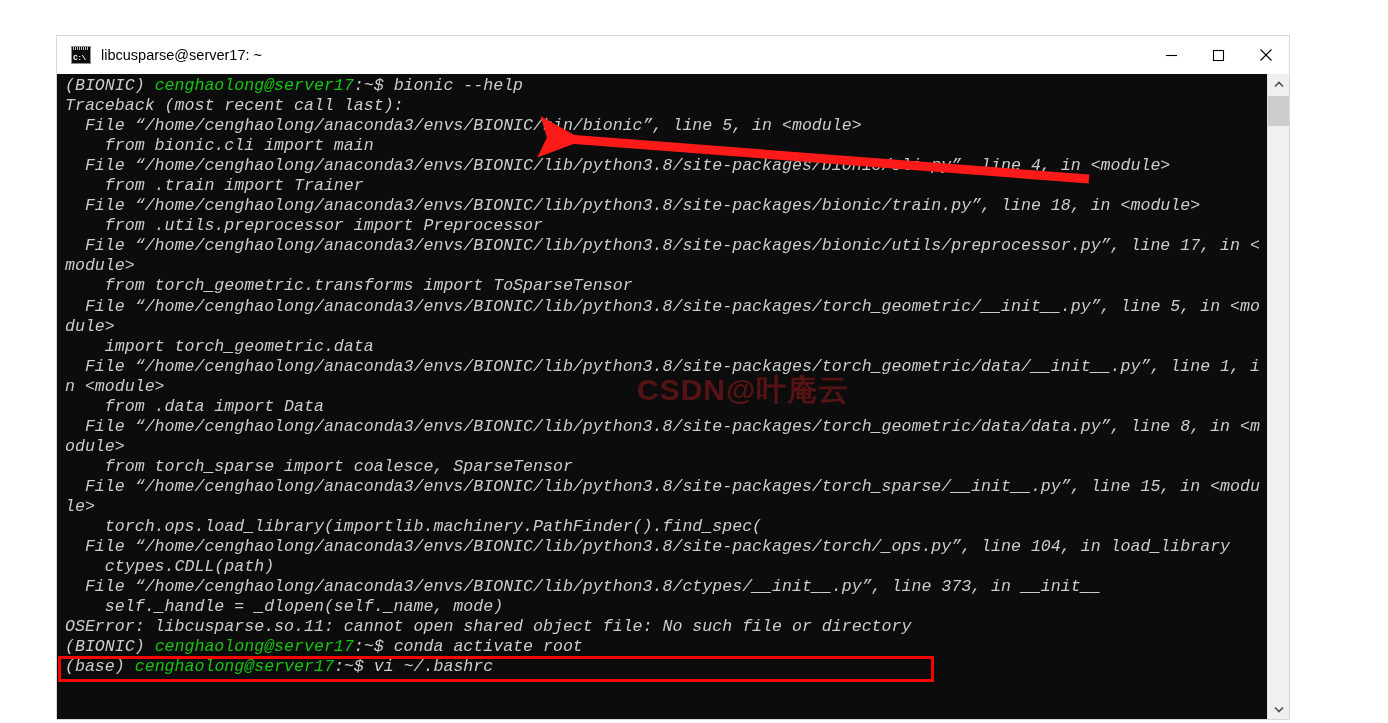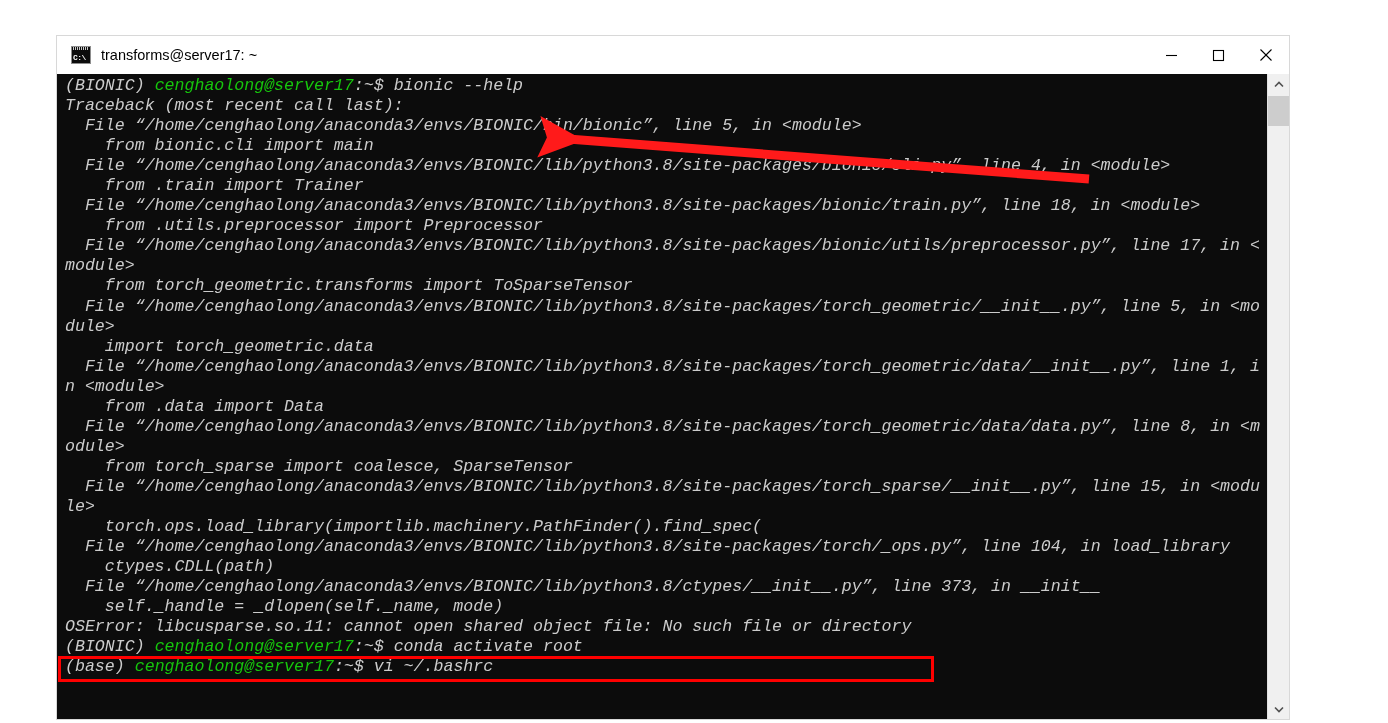--- a/index.html
+++ b/index.html
@@ -193,21 +193,21 @@
 </head>
 <body>
 
 <div id="screen">
   <div class="desktop"></div>
 
   <div class="window">
 
     <div class="titlebar">
       <div class="title-icon"></div>
-      <div class="title-text">transforms@server17: ~</div>
+      <div class="title-text">libcusparse@server17: ~</div>
       <div class="win-btns">
         <div class="win-btn">
           <svg width="13" height="13" viewBox="0 0 13 13">
             <line x1="1" y1="6.5" x2="12" y2="6.5" stroke="#000" stroke-width="1.1"></line>
           </svg>
         </div>
         <div class="win-btn">
           <svg width="13" height="13" viewBox="0 0 13 13">
             <rect x="1.5" y="1.5" width="10" height="10" fill="none" stroke="#000" stroke-width="1.1"></rect>
           </svg>
@@ -217,20 +217,21 @@
             <line x1="1.5" y1="1.5" x2="12.5" y2="12.5" stroke="#000" stroke-width="1.1"></line>
             <line x1="12.5" y1="1.5" x2="1.5" y2="12.5" stroke="#000" stroke-width="1.1"></line>
           </svg>
         </div>
       </div>
     </div>
 
     <div class="term-body">
       <div class="term-text" id="term-text"><div class="line"><span class="wht">(BIONIC) </span><span class="grn">cenghaolong@server17</span><span class="wht">:~$ bionic --help</span></div><div class="line"><span class="wht">Traceback (most recent call last):</span></div><div class="line"><span class="wht">  File “/home/cenghaolong/anaconda3/envs/BIONIC/bin/bionic”, line 5, in &lt;module&gt;</span></div><div class="line"><span class="wht">    from bionic.cli import main</span></div><div class="line"><span class="wht">  File “/home/cenghaolong/anaconda3/envs/BIONIC/lib/python3.8/site-packages/bionic/cli.py”, line 4, in &lt;module&gt;</span></div><div class="line"><span class="wht">    from .train import Trainer</span></div><div class="line"><span class="wht">  File “/home/cenghaolong/anaconda3/envs/BIONIC/lib/python3.8/site-packages/bionic/train.py”, line 18, in &lt;module&gt;</span></div><div class="line"><span class="wht">    from .utils.preprocessor import Preprocessor</span></div><div class="line"><span class="wht">  File “/home/cenghaolong/anaconda3/envs/BIONIC/lib/python3.8/site-packages/bionic/utils/preprocessor.py”, line 17, in &lt;</span></div><div class="line"><span class="wht">module&gt;</span></div><div class="line"><span class="wht">    from torch_geometric.transforms import ToSparseTensor</span></div><div class="line"><span class="wht">  File “/home/cenghaolong/anaconda3/envs/BIONIC/lib/python3.8/site-packages/torch_geometric/__init__.py”, line 5, in &lt;mo</span></div><div class="line"><span class="wht">dule&gt;</span></div><div class="line"><span class="wht">    import torch_geometric.data</span></div><div class="line"><span class="wht">  File “/home/cenghaolong/anaconda3/envs/BIONIC/lib/python3.8/site-packages/torch_geometric/data/__init__.py”, line 1, i</span></div><div class="line"><span class="wht">n &lt;module&gt;</span></div><div class="line"><span class="wht">    from .data import Data</span></div><div class="line"><span class="wht">  File “/home/cenghaolong/anaconda3/envs/BIONIC/lib/python3.8/site-packages/torch_geometric/data/data.py”, line 8, in &lt;m</span></div><div class="line"><span class="wht">odule&gt;</span></div><div class="line"><span class="wht">    from torch_sparse import coalesce, SparseTensor</span></div><div class="line"><span class="wht">  File “/home/cenghaolong/anaconda3/envs/BIONIC/lib/python3.8/site-packages/torch_sparse/__init__.py”, line 15, in &lt;modu</span></div><div class="line"><span class="wht">le&gt;</span></div><div class="line"><span class="wht">    torch.ops.load_library(importlib.machinery.PathFinder().find_spec(</span></div><div class="line"><span class="wht">  File “/home/cenghaolong/anaconda3/envs/BIONIC/lib/python3.8/site-packages/torch/_ops.py”, line 104, in load_library</span></div><div class="line"><span class="wht">    ctypes.CDLL(path)</span></div><div class="line"><span class="wht">  File “/home/cenghaolong/anaconda3/envs/BIONIC/lib/python3.8/ctypes/__init__.py”, line 373, in __init__</span></div><div class="line"><span class="wht">    self._handle = _dlopen(self._name, mode)</span></div><div class="line"><span class="wht">OSError: libcusparse.so.11: cannot open shared object file: No such file or directory</span></div><div class="line"><span class="wht">(BIONIC) </span><span class="grn">cenghaolong@server17</span><span class="wht">:~$ conda activate root</span></div><div class="line"><span class="wht">(base) </span><span class="grn">cenghaolong@server17</span><span class="wht">:~$ vi ~/.bashrc</span></div></div>
 
+      <div class="watermark">CSDN@叶庵云</div>
 
       <div class="err-box"></div>
 
       <svg class="arrow-svg" viewBox="0 0 1232 683">
         <defs>
           <marker id="arrowhead" markerWidth="5" markerHeight="5" refX="3.2" refY="2.5" orient="auto">
             <polygon points="0,2.5 5,0.2 4.1,2.5 5,4.8" fill="#ff1a1a"></polygon>
           </marker>
         </defs>
         <line x1="1032" y1="105" x2="498" y2="64" stroke="#ff1a1a" stroke-width="9" marker-end="url(#arrowhead)"></line>

